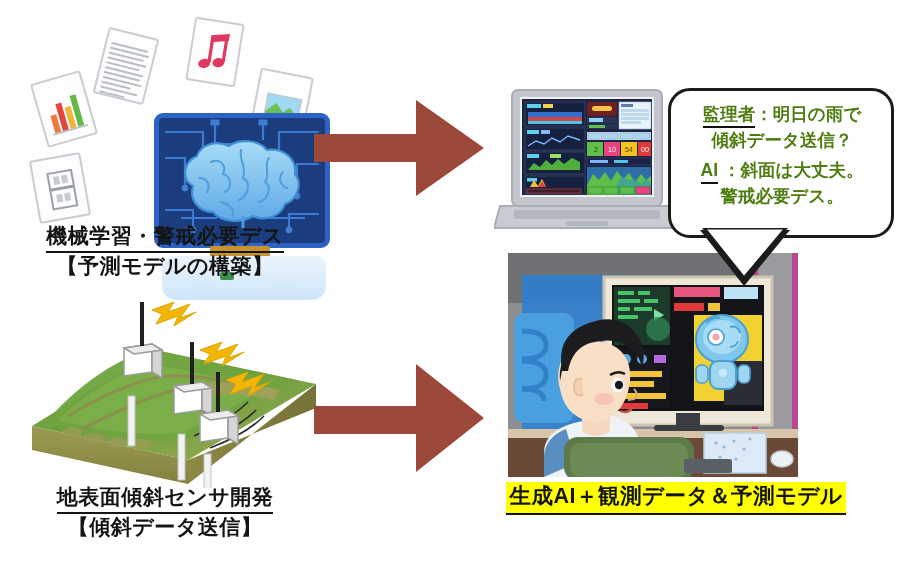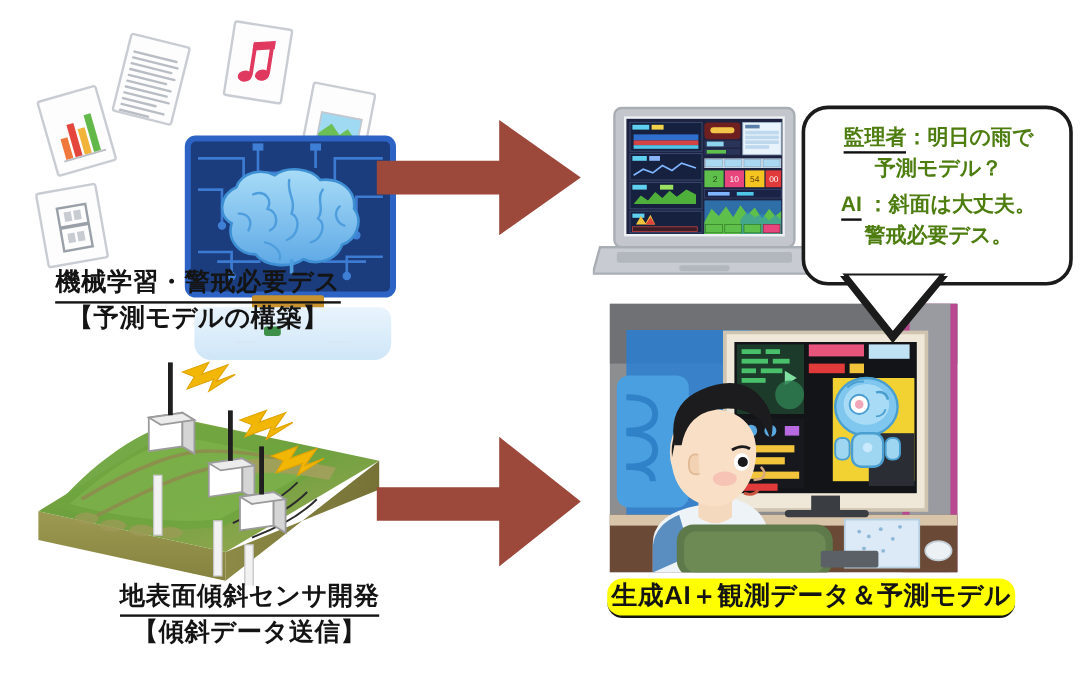--- a/index.html
+++ b/index.html
@@ -37,34 +37,32 @@
     border-bottom: 2px solid #141414;
     padding-bottom: 1px;
   }
   #caption-ml {
     left: 0; top: 223px; width: 330px;
     font-size: 21px;
   }
   #caption-sensor {
     left: 0; top: 484px; width: 330px;
     font-size: 21px;
-    padding-left: 43px;
   }
   #caption-platform {
     left: 452px; top: 482px; width: 448px;
     font-size: 21.5px;
   }
   .hl {
     background: #ffff00;
     display: inline-block;
     padding: 1px 3px 2px 3px;
   }
   .hl.ul-line {
     border-bottom: 2px solid #141414;
-    border-radius: 13px;
   }
 
   
   .arrow-wrap { position: absolute; }
   #arrow-top { left: 312px; top: 92px; width: 176px; height: 112px; }
   #arrow-bottom { left: 312px; top: 358px; width: 176px; height: 120px; }
 
   
   #ml-illustration {
     left: 42px; top: 18px; width: 290px; height: 205px;
@@ -588,21 +586,21 @@
 
       <rect x="176" y="206" width="48" height="14" rx="2" fill="#5b6066"></rect>
     </svg>
   </div>
 
   <div id="speech-bubble">
     <div class="bubble-body"></div>
     <div class="bubble-text">
       <div class="para">
         <div><span class="ul2">監理者</span><span>：明日の雨で</span></div>
-        <div>予測モデル？</div>
+        <div>傾斜データ送信？</div>
       </div>
       <div class="para">
         <div><span class="ul2">AI</span><span> ：斜面は大丈夫。</span></div>
         <div>警戒必要デス。</div>
       </div>
     </div>
   </div>
   <svg id="bubble-tail" viewBox="0 0 120 62">
     <path d="M14 2 L58 58 L104 2 L96 2 L58 48 L22 2 Z" fill="#1b1b1b"></path>
     <path d="M18 0 L58 50 L100 0 Z" fill="#ffffff" stroke="#1b1b1b" stroke-width="3"></path>

